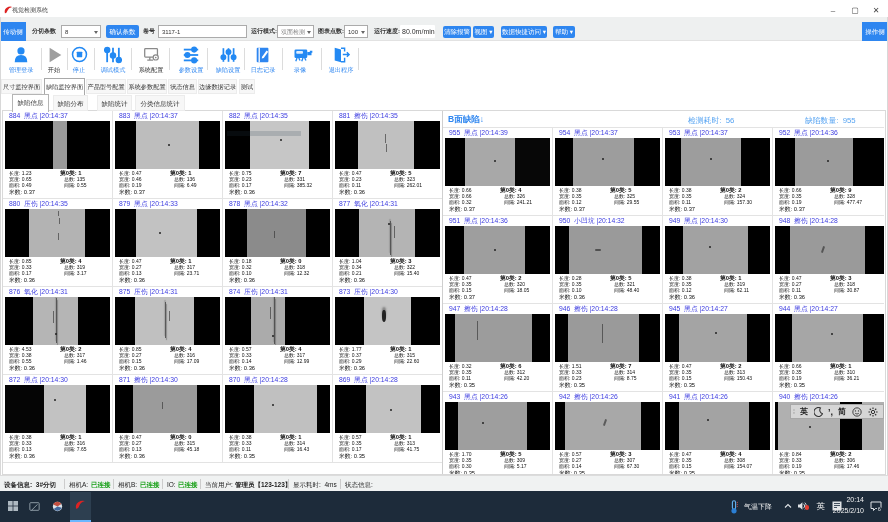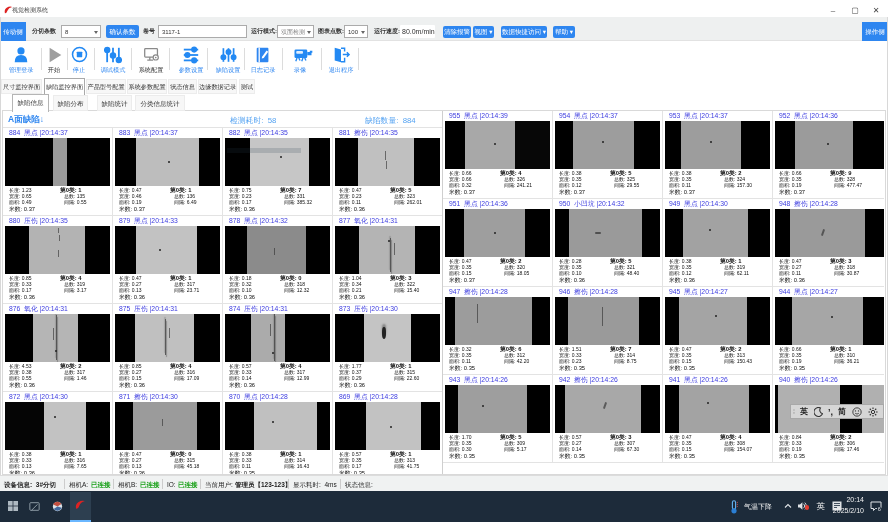--- a/index.html
+++ b/index.html
@@ -222,25 +222,20 @@
 <div id="contentbox"></div>
 <div id="tabs2">
  <div class="tab2 sel" style="left:10px;width:37px;">缺陷信息</div>
  <div class="tab2" style="left:51px;width:35px;">缺陷分布</div>
  <div class="tab2" style="left:95px;width:35px;">缺陷统计</div>
  <div class="tab2" style="left:133px;width:50px;">分类信息统计</div>
 </div>
 
 <div id="panelwrap">
 <div class="panel">
-<div class="phd">
-        <span class="pt">A面缺陷↓</span>
-        <span class="pl1" style="left:227px">检测耗时:&nbsp; 58</span>
-        <span class="pl2">缺陷数量:&nbsp; 884</span>
-      </div>
 <div class="crow">
         <div class="card">
 <div class="chd">884&nbsp; 黑点 |20:14:37</div>
 <div class="cimg" style="background:linear-gradient(90deg, #000 0%, #000 46%, #9a9a9a 46%, #9a9a9a 59%, #000 59%, #000 100%)"></div>
 <div class="cinf">
             <div class="cl">
               <span>长度: 1.23</span>
               <span>宽度: 0.65</span>
               <span>面积: 0.49</span>
               <span class="ms">米数: 0.37</span>
@@ -550,20 +545,25 @@
 <div class="cr">
               <span class="b">第0类: 1</span>
               <span>总数: 313</span>
               <span>间隔: 41.75</span>
             </div>
           </div>
 </div>
       </div>
 </div>
 <div class="panel">
+<div class="phd">
+        <span class="pt">B面缺陷↓</span>
+        <span class="pl1" style="left:245px">检测耗时:&nbsp; 56</span>
+        <span class="pl2">缺陷数量:&nbsp; 955</span>
+      </div>
 <div class="crow">
         <div class="card">
 <div class="chd">955&nbsp; 黑点 |20:14:39</div>
 <div class="cimg" style="background:linear-gradient(90deg, #000 0%, #000 19%, #a8a8a8 19%, #a8a8a8 67%, #070707 67%, #070707 100%)">
             <i class="dot" style="left:47%;top:45%"></i>
           </div>
 <div class="cinf">
             <div class="cl">
               <span>长度: 0.66</span>
               <span>宽度: 0.66</span>

